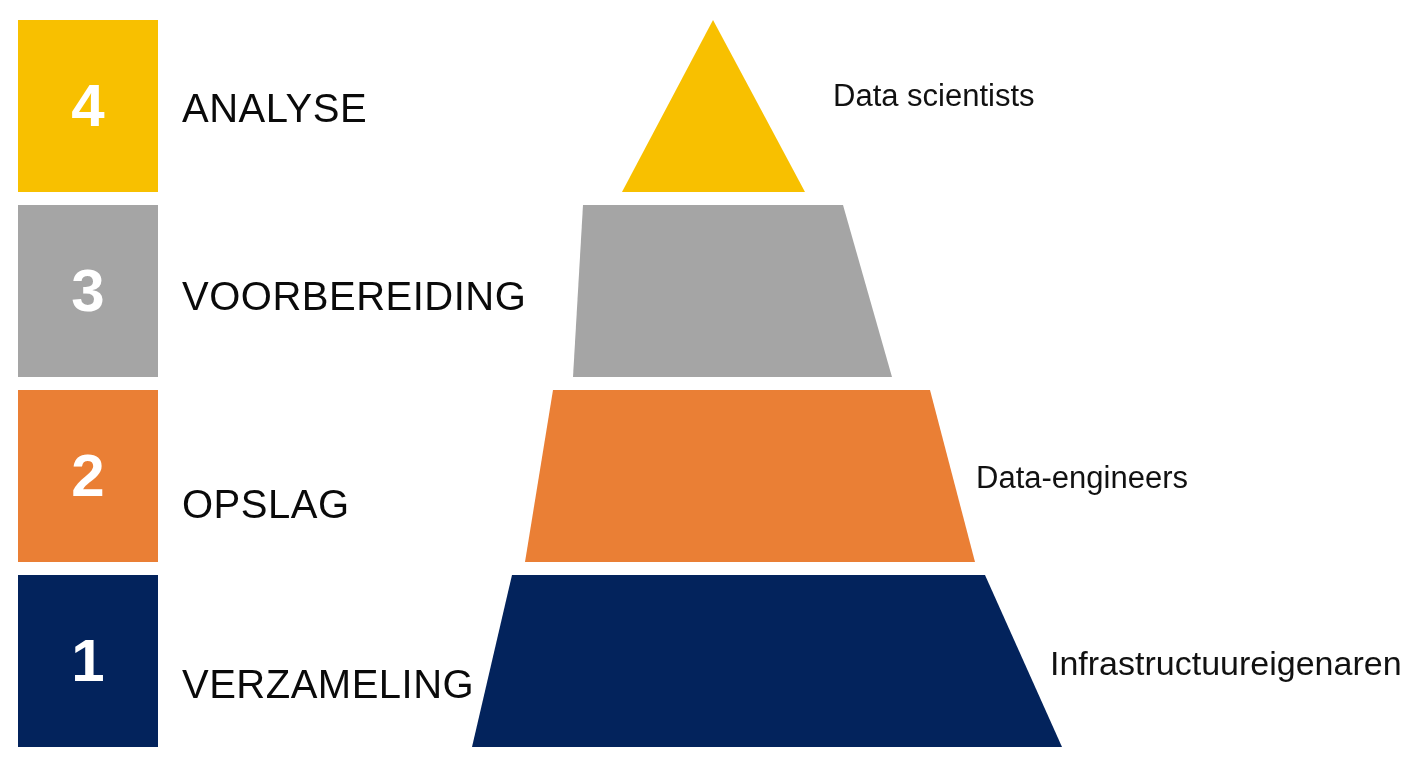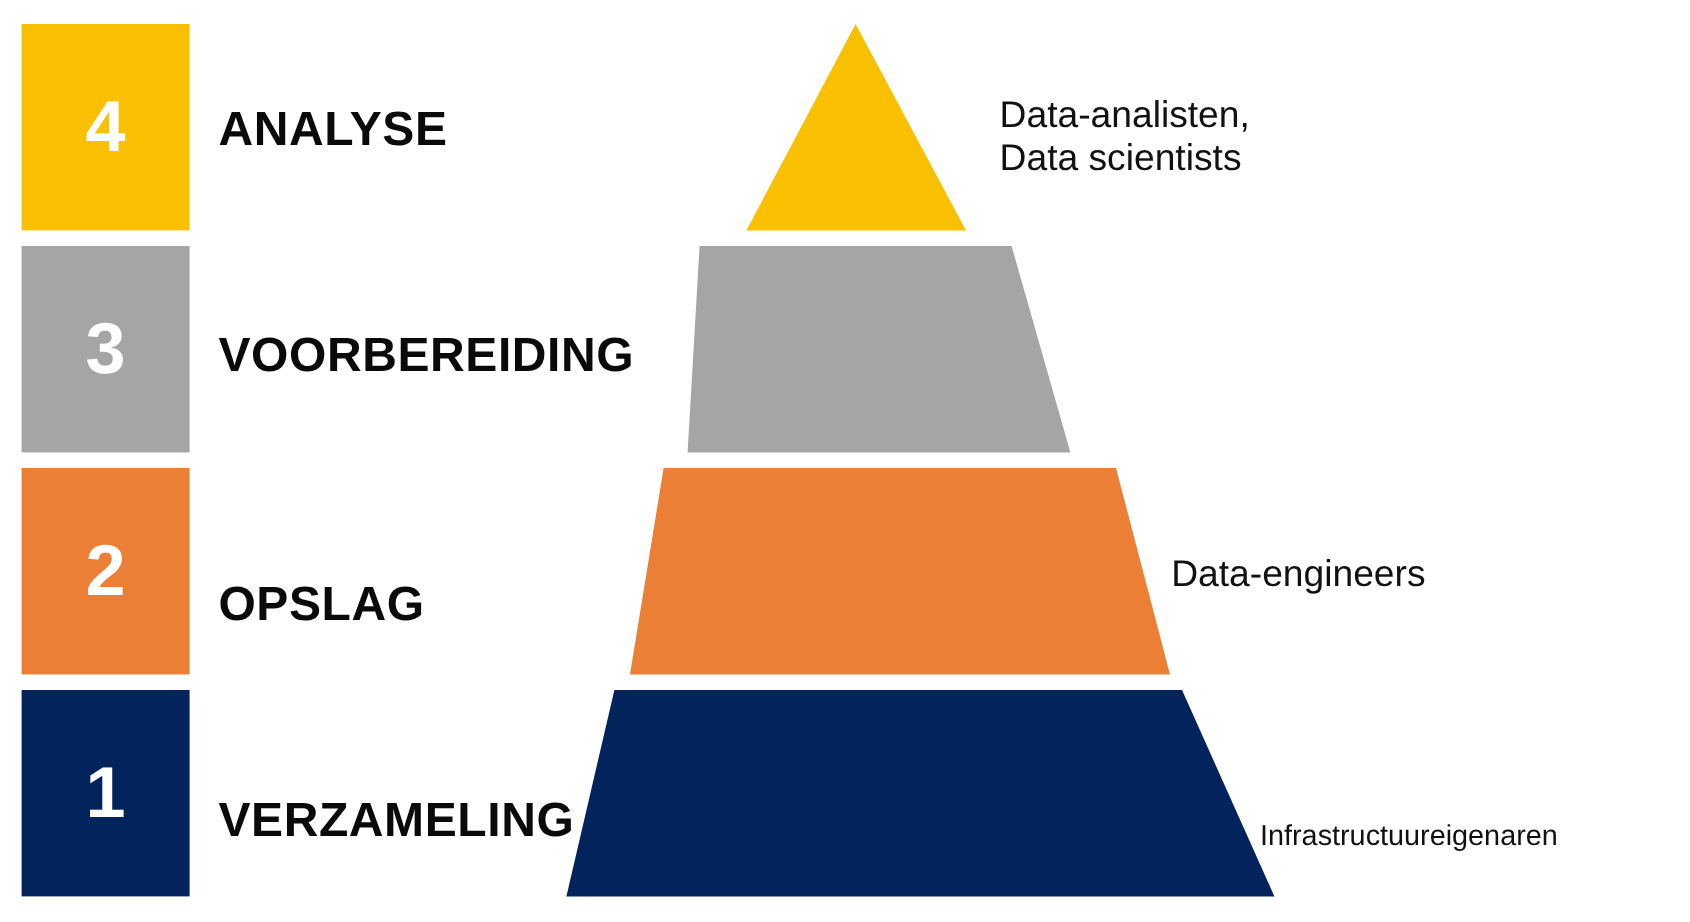--- a/index.html
+++ b/index.html
@@ -1,22 +1,22 @@
 <!DOCTYPE html>
 <html><head>
 <meta charset="utf-8">
 <style>
   html, body { margin:0; padding:0; }
   body { width:1408px; height:768px; background:#ffffff; position:relative; overflow:hidden;
          font-family:"Liberation Sans", "DejaVu Sans", sans-serif; }
   .box { position:absolute; left:18px; width:140px; height:172px; display:flex; align-items:center; justify-content:center; }
   .num { color:#ffffff; font-weight:700; font-size:60px; line-height:1; }
-  .stage { position:absolute; left:182px; font-weight:700; font-size:40px; color:#0a0a0a; letter-spacing:0.5px; line-height:1; }
+  .stage { position:absolute; left:182px; font-weight:400; font-size:40px; color:#0a0a0a; letter-spacing:0.5px; line-height:1; }
   .role { position:absolute; color:#111111; font-size:31px; line-height:36px; }
-  .role.small { font-size:24px;margin-top:34px; }
+  .role.small { font-size:34px; }
   svg.pyr { position:absolute; left:0; top:0; }
 </style>
 </head>
 <body>
 
 <div class="box" style="top:20px;background:#F8C000">
   <span class="num">4</span>
 </div>
 <div class="stage" style="top:88px">ANALYSE</div>
 
@@ -36,21 +36,20 @@
 <div class="stage" style="top:664px">VERZAMELING</div>
 
 <svg class="pyr" width="1408" height="768">
   <polygon points="713,20 805,192 622,192" fill="#F8C000"></polygon>
   <polygon points="583,205 843,205 892,377 573,377" fill="#A5A5A5"></polygon>
   <polygon points="553,390 930,390 975,562 525,562" fill="#EA7F35"></polygon>
   <polygon points="512,575 985,575 1062,747 472,747" fill="#03235C"></polygon>
 </svg>
 
 <div class="role" style="left:833px;top:78px">
-  <div>Data-analisten,</div>
   <div>Data scientists</div>
 </div>
 <div class="role" style="left:908px;top:256px">
 </div>
 <div class="role" style="left:976px;top:460px">
   <div>Data-engineers</div>
 </div>
 <div class="role small" style="left:1050px;top:645px">
   <div>Infrastructuureigenaren</div>
 </div>

